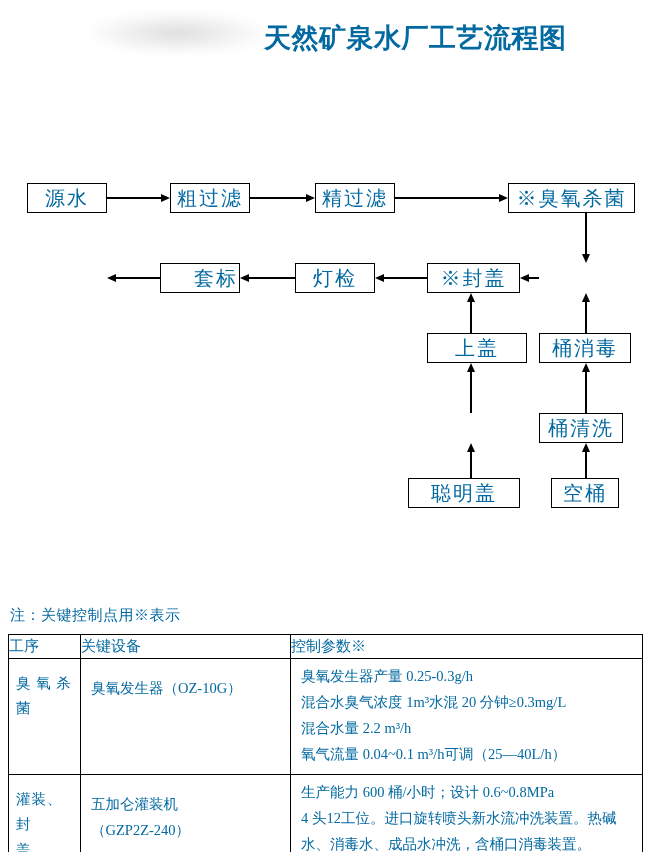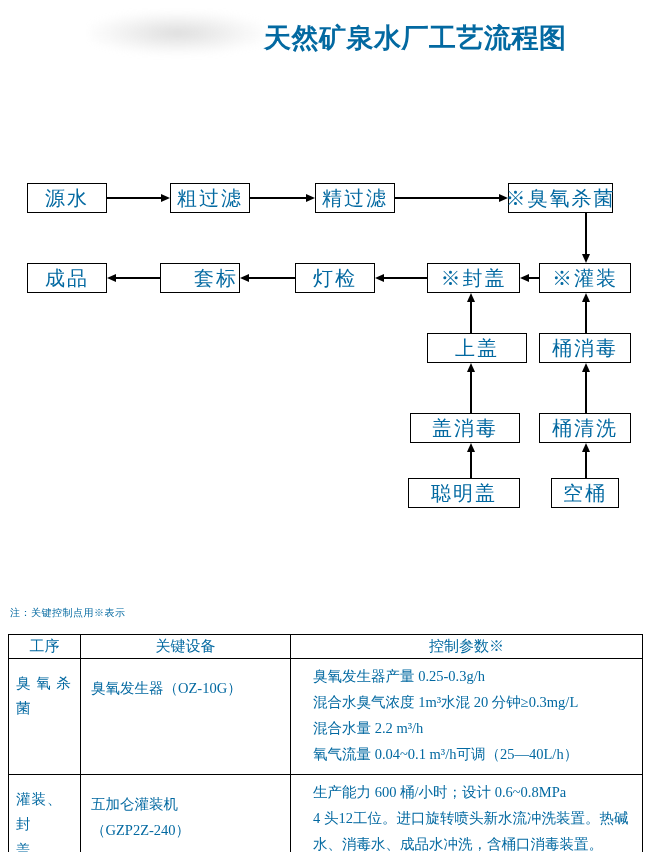--- a/index.html
+++ b/index.html
@@ -38,81 +38,78 @@
     border-right:9px solid #000; border-top:4.5px solid transparent; border-bottom:4.5px solid transparent;
   }
   .arrow.up::before {
     content:""; position:absolute; top:-9px; left:50%; transform:translateX(-50%);
     border-bottom:9px solid #000; border-left:4.5px solid transparent; border-right:4.5px solid transparent;
   }
   .arrow.down::after {
     content:""; position:absolute; bottom:-9px; left:50%; transform:translateX(-50%);
     border-top:9px solid #000; border-left:4.5px solid transparent; border-right:4.5px solid transparent;
   }
-  .note { position:absolute; left:10px; top:598px; font-size:10px; letter-spacing:0.5px; }
+  .note { position:absolute; left:10px; top:598px; font-size:15px; letter-spacing:0.5px; }
   
   table.params {
     position:absolute; left:8px; top:626px; width:634px;
     border-collapse:collapse; table-layout:fixed; font-size:14.5px;
   }
   table.params th, table.params td { border:1px solid #000; }
-  table.params th { font-weight:normal; height:24px; text-align:center; font-size:15px; }
+  table.params th { font-weight:normal; height:24px; text-align:left; font-size:15px; }
   tr.r1 { height:116px; }
   tr.r2 { height:84px; }
   td.proc {
     vertical-align:top; padding:12px 4px 0 7px;
     white-space:pre-line; line-height:1.75; letter-spacing:1px;
   }
   td.equip {
     vertical-align:top; padding:16px 6px 0 10px;
     white-space:pre-line; line-height:1.8;
   }
-  td.pars { vertical-align:top; padding:4px 8px 0 22px; }
+  td.pars { vertical-align:top; padding:4px 8px 0 10px; }
   .pline { line-height:26px; }
 </style>
 </head>
 <body>
 
 <div class="page">
 
   <div class="smudge"></div>
   <div class="title">天然矿泉水厂工艺流程图</div>
 
   <div class="node" style="left:27px;top:175px;width:80px;">源水</div>
   <div class="node" style="left:170px;top:175px;width:80px;">粗过滤</div>
   <div class="node" style="left:315px;top:175px;width:80px;">精过滤</div>
-  <div class="node" style="left:508px;top:175px;width:105px;">※臭氧杀菌</div>
+  <div class="node" style="left:508px;top:175px;width:127px;">※臭氧杀菌</div>
 
   <div class="arrow h right" style="left:107px;top:189px;width:54px;"></div>
   <div class="arrow h right" style="left:250px;top:189px;width:56px;"></div>
   <div class="arrow h right" style="left:395px;top:189px;width:104px;"></div>
 
-  <div class="node" style="left:27px;top:255px;width:80px;">成品</div>
   <div class="node" style="left:160px;top:255px;width:80px;padding-left:32px;">套标</div>
   <div class="node" style="left:295px;top:255px;width:80px;">灯检</div>
   <div class="node" style="left:427px;top:255px;width:93px;text-align:right;">※封盖</div>
-  <div class="node" style="left:539px;top:255px;width:92px;">※灌装</div>
 
   <div class="arrow h left" style="left:116px;top:269px;width:44px;"></div>
   <div class="arrow h left" style="left:249px;top:269px;width:46px;"></div>
   <div class="arrow h left" style="left:384px;top:269px;width:43px;"></div>
   <div class="arrow h left" style="left:529px;top:269px;width:10px;"></div>
 
   <div class="arrow v down" style="left:585px;top:205px;height:41px;"></div>
 
   <div class="node" style="left:427px;top:325px;width:100px;">上盖</div>
-  <div class="node" style="left:410px;top:405px;width:110px;">盖消毒</div>
   <div class="node" style="left:408px;top:470px;width:112px;">聪明盖</div>
 
   <div class="arrow v up" style="left:470px;top:294px;height:31px;"></div>
   <div class="arrow v up" style="left:470px;top:364px;height:41px;"></div>
   <div class="arrow v up" style="left:470px;top:444px;height:26px;"></div>
 
   <div class="node" style="left:539px;top:325px;width:92px;">桶消毒</div>
-  <div class="node" style="left:539px;top:405px;width:92px;">桶清洗</div>
+  <div class="node" style="left:539px;top:405px;width:84px;">桶清洗</div>
   <div class="node" style="left:551px;top:470px;width:68px;">空桶</div>
 
   <div class="arrow v up" style="left:585px;top:294px;height:31px;"></div>
   <div class="arrow v up" style="left:585px;top:364px;height:41px;"></div>
   <div class="arrow v up" style="left:585px;top:444px;height:26px;"></div>
 
   <div class="note">注：关键控制点用※表示</div>
 
   <table class="params">
     <colgroup>

